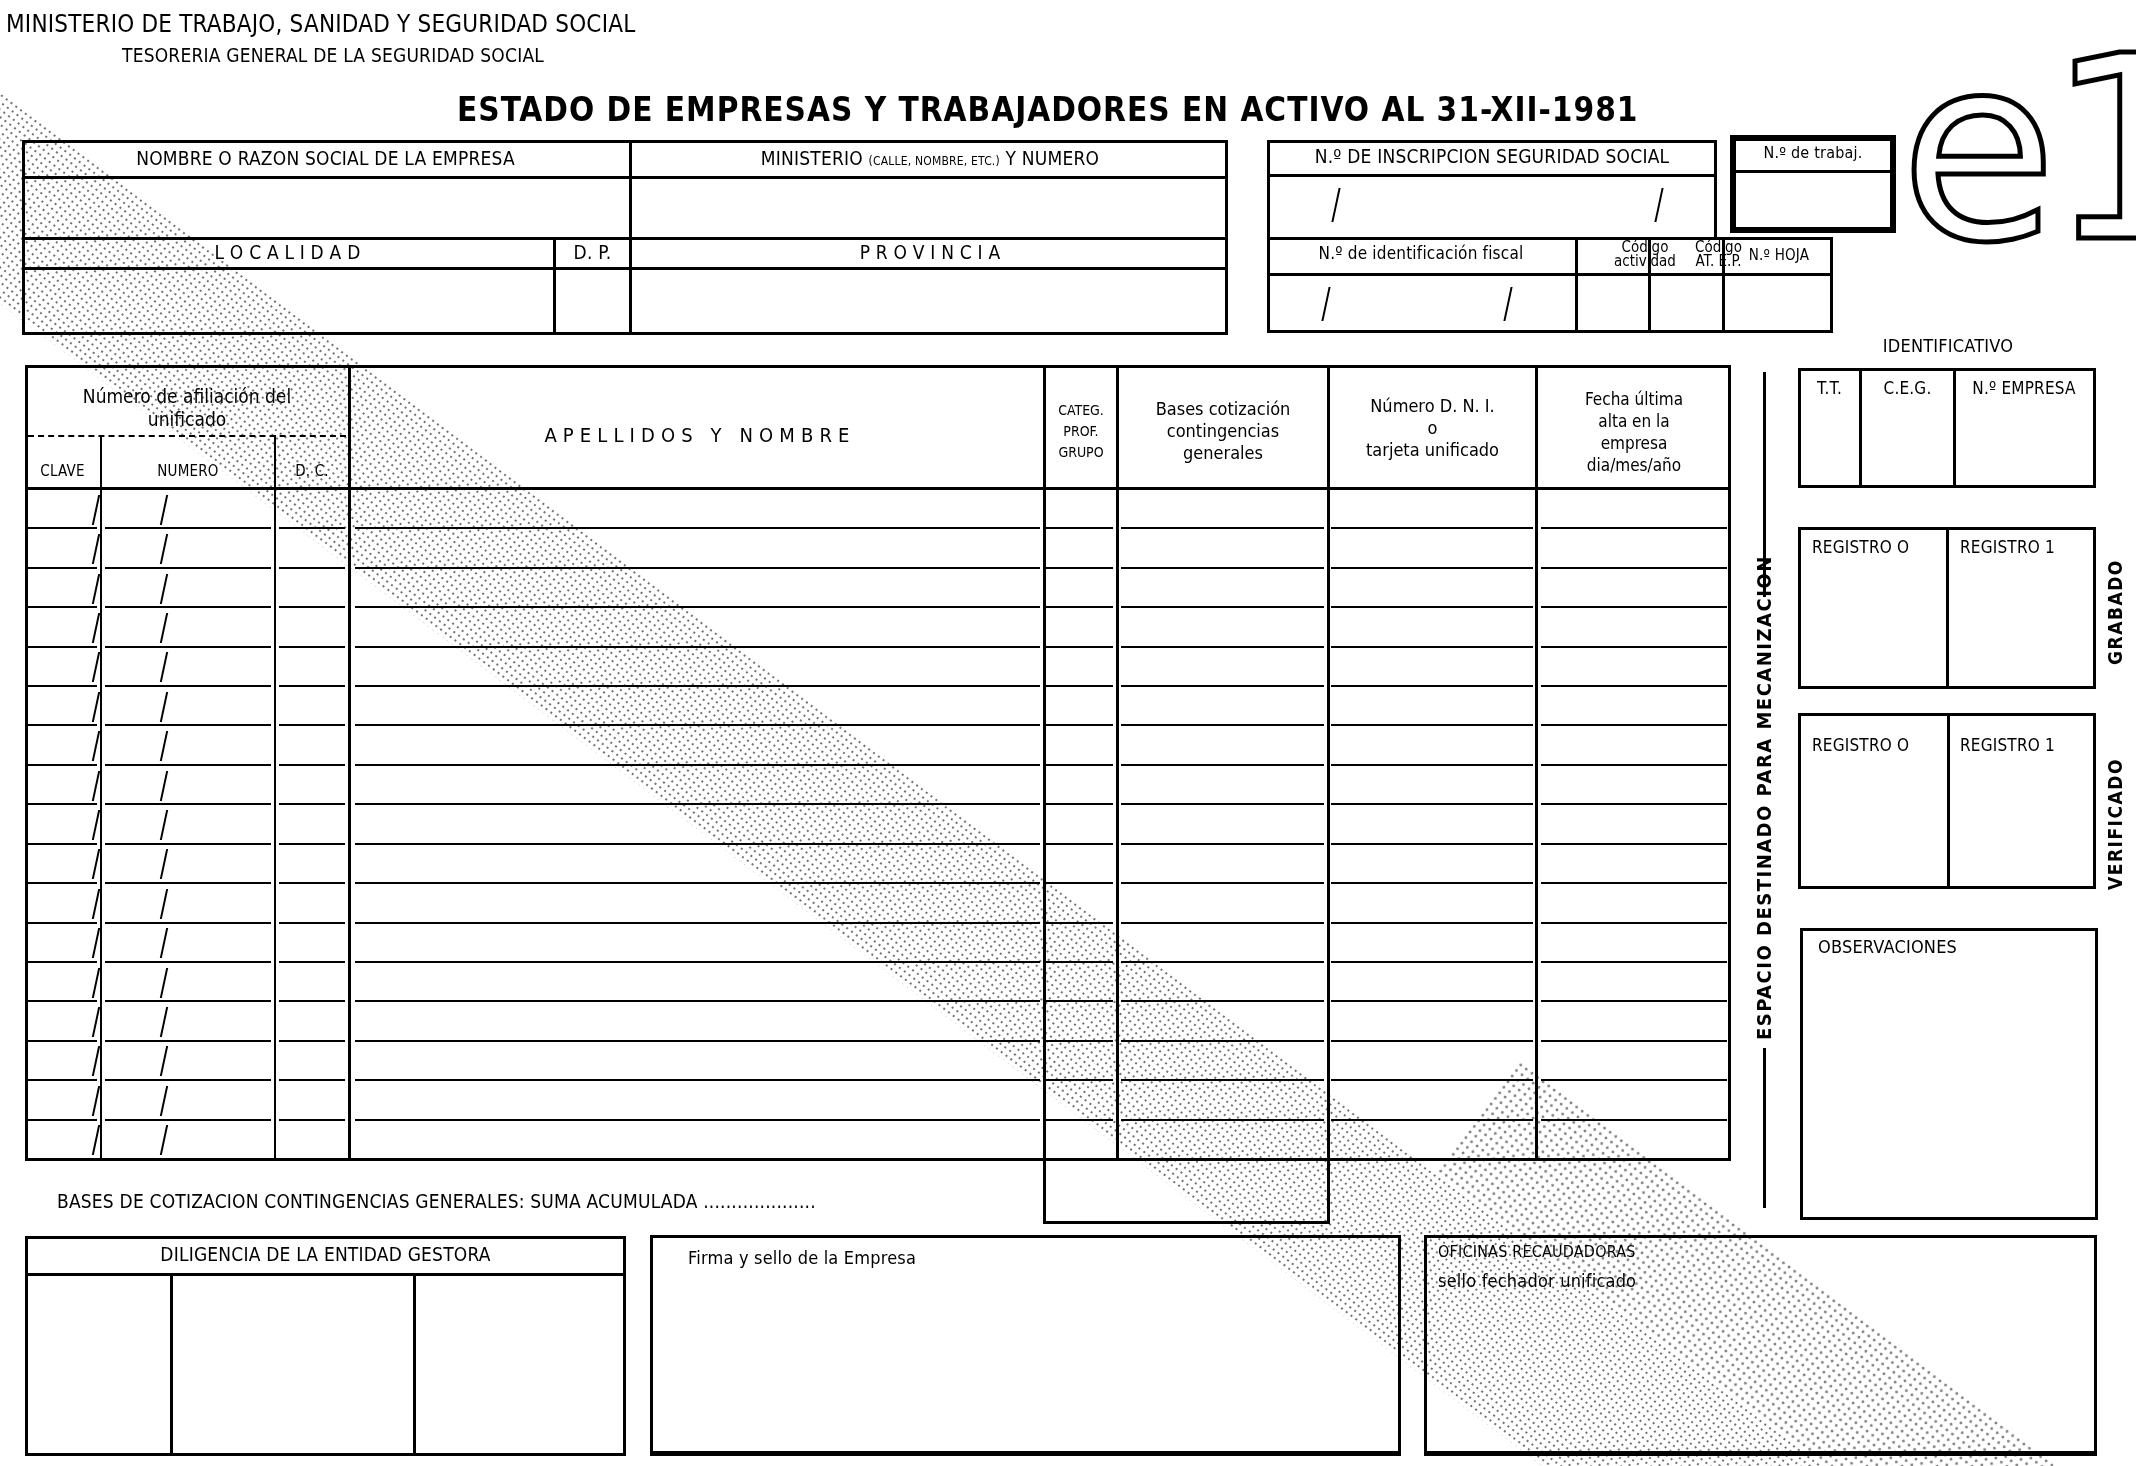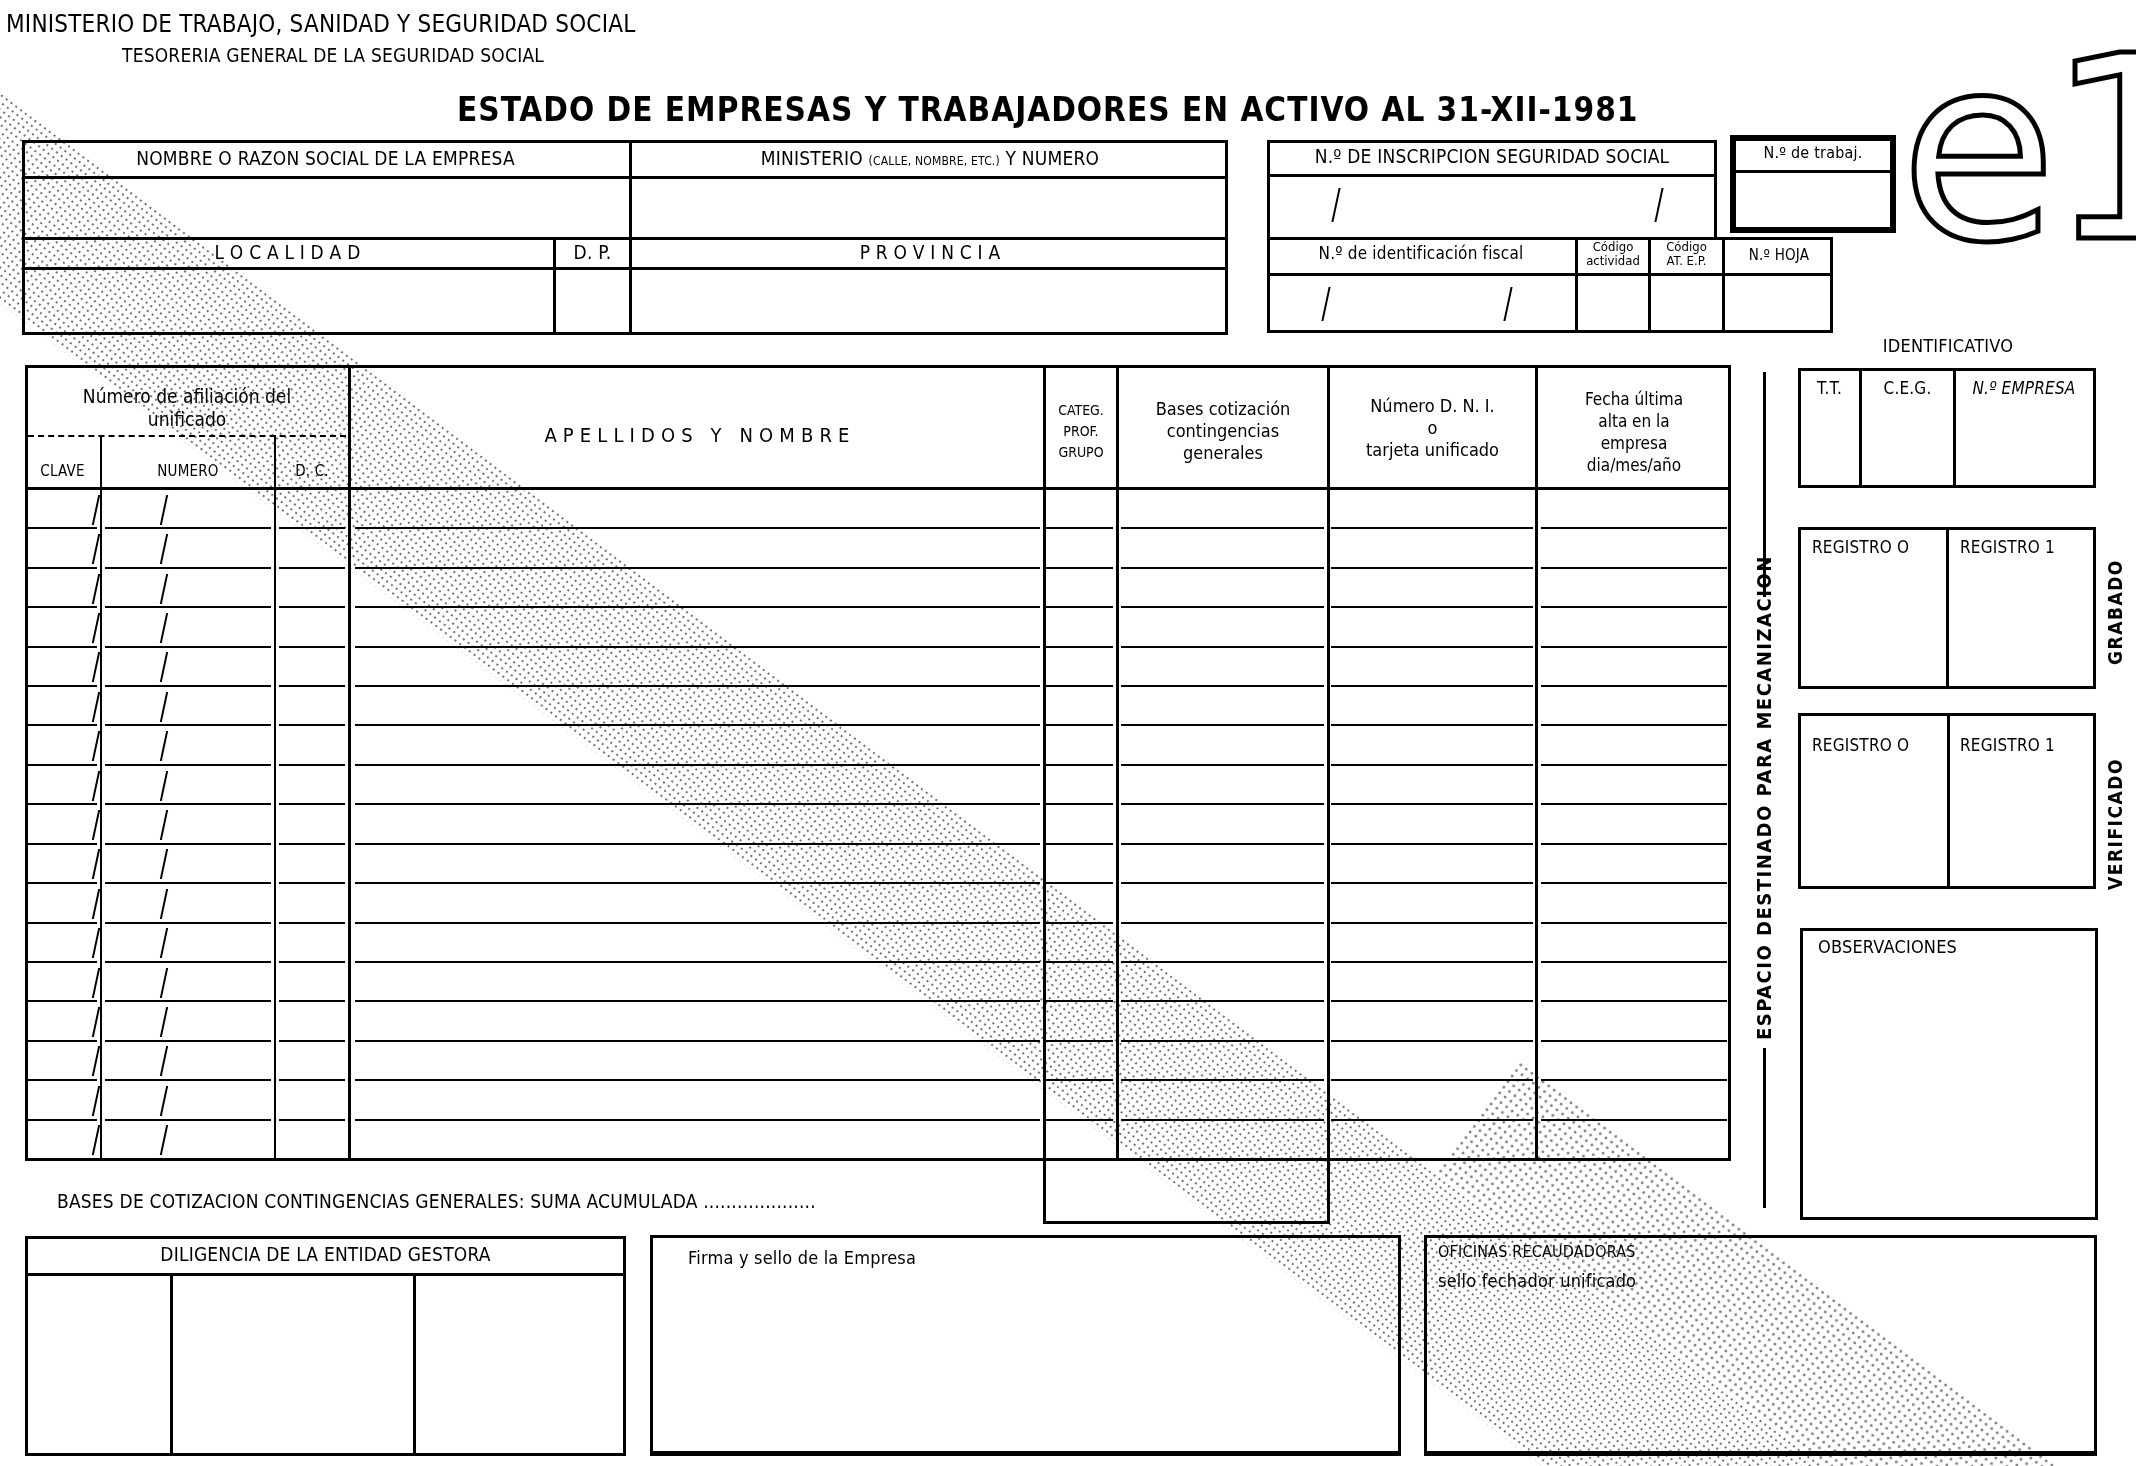--- a/index.html
+++ b/index.html
@@ -7,21 +7,21 @@
          font-family:"DejaVu Sans Condensed","DejaVu Sans","Liberation Sans",sans-serif; color:#000; }
   .abs { position:absolute; }
   .box { position:absolute; border:3px solid #000; box-sizing:border-box; }
   .hl { position:absolute; height:0; border-top:3px solid #000; }
   .hlt { position:absolute; height:0; border-top:2px solid #000; }
   .vl { position:absolute; width:0; border-left:3px solid #000; }
   .vlt { position:absolute; width:0; border-left:2px solid #000; }
   .lbl { position:absolute; font-size:19px; white-space:nowrap; letter-spacing:0.2px; }
   .ctr { text-align:center; }
   .small { font-size:17px; line-height:22px; }
-  .tiny { font-size:13px; line-height:14px; }
+  .tiny { font-size:15px; line-height:14px;margin-left:32px; }
   .halftone {
     position:absolute; left:-200px; top:-60px; width:3200px; height:170px;
     transform-origin:0 0; transform:rotate(37deg);
     background-image:radial-gradient(#000 1.1px, transparent 1.4px);
     background-size:6px 6px; opacity:0.55; pointer-events:none;
   }
   .halftone2 {
     position:absolute; left:1520px; top:1060px; width:900px; height:140px;
     transform-origin:0 0; transform:rotate(37deg);
     background-image:radial-gradient(#000 1.2px, transparent 1.5px);
@@ -616,21 +616,21 @@
 <div class="vl" style="left:1763px;top:372px;height:225px;"></div>
 <div class="vl" style="left:1763px;top:1048px;height:160px;"></div>
 <div class="vert" style="left:1752px;top:1040px;">ESPACIO DESTINADO PARA MECANIZACION</div>
 
 <div class="lbl ctr" style="left:1800px;top:335px;width:296px;font-size:18px;">IDENTIFICATIVO</div>
 <div class="box" style="left:1798px;top:368px;width:298px;height:120px;"></div>
 <div class="vl" style="left:1859px;top:368px;height:120px;"></div>
 <div class="vl" style="left:1953px;top:368px;height:120px;"></div>
 <div class="lbl ctr" style="left:1800px;top:378px;width:59px;font-size:17px;">T.T.</div>
 <div class="lbl ctr" style="left:1862px;top:378px;width:91px;font-size:17px;">C.E.G.</div>
-<div class="lbl ctr" style="left:1956px;top:378px;width:136px;font-size:17px;font-style:italic;">N.º EMPRESA</div>
+<div class="lbl ctr" style="left:1956px;top:378px;width:136px;font-size:17px;">N.º EMPRESA</div>
 
 <div class="box" style="left:1798px;top:527px;width:298px;height:162px;"></div>
 <div class="vl" style="left:1946px;top:527px;height:162px;"></div>
 <div class="lbl" style="left:1812px;top:537px;font-size:17px;">REGISTRO O</div>
 <div class="lbl" style="left:1960px;top:537px;font-size:17px;">REGISTRO 1</div>
 <div class="vert" style="left:2104px;top:665px;font-size:19px;">GRABADO</div>
 
 <div class="box" style="left:1798px;top:713px;width:298px;height:176px;"></div>
 <div class="vl" style="left:1947px;top:713px;height:176px;"></div>
 <div class="lbl" style="left:1812px;top:735px;font-size:17px;">REGISTRO O</div>

